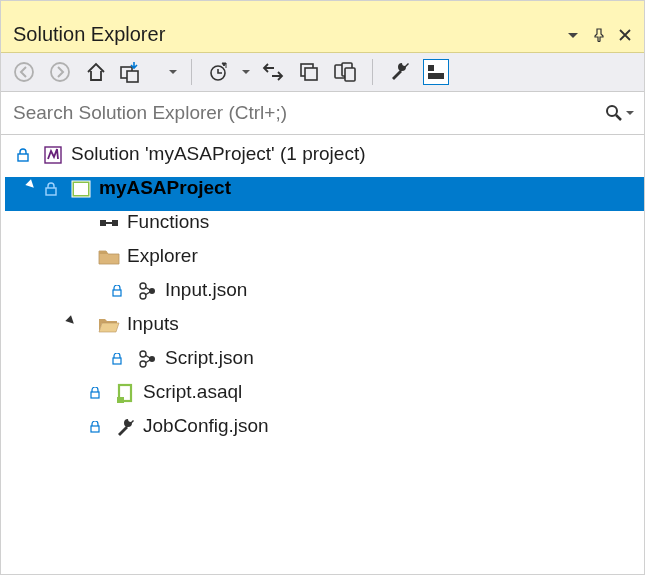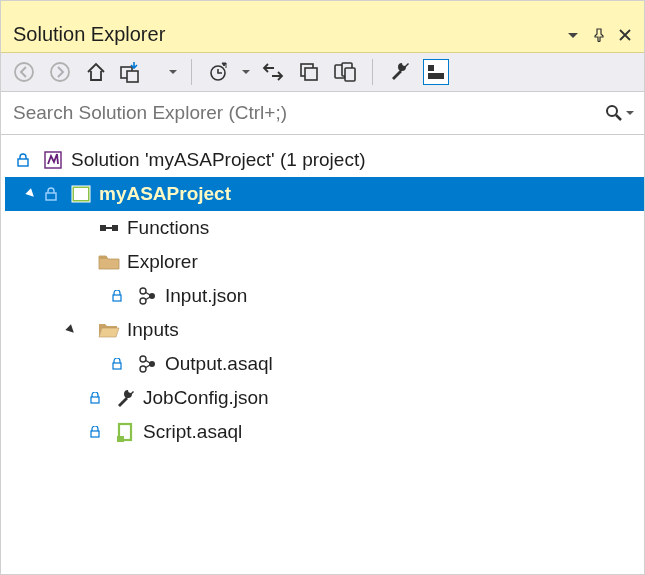--- a/index.html
+++ b/index.html
@@ -8,25 +8,25 @@
 .titlebar .title { flex: 1; font-size: 20px; }
 .titlebar .btn { width: 22px; height: 22px; display: flex; align-items: center; justify-content: center; margin-left: 4px; color: #333; }
 .toolbar { background: #eeeef2; border-bottom: 1px solid #ccc; display: flex; align-items: center; padding: 6px 10px; gap: 10px; }
 .toolbar .tbtn { width: 26px; height: 26px; display: flex; align-items: center; justify-content: center; }
 .toolbar .sep { width: 1px; height: 26px; background: #c0c0c4; margin: 0 4px; }
 .toolbar .active { background: #fff; border: 1px solid #007acc; }
 .searchbar { border-bottom: 1px solid #ccc; display: flex; align-items: center; padding: 2px 10px 2px 12px; }
 .searchbar input { flex: 1; border: none; outline: none; font-size: 19px; color: #1d4ed8; padding: 8px 0; background: transparent; font-family: inherit; }
 .searchbar .sicon { width: 30px; display: flex; align-items: center; justify-content: center; gap: 2px; }
 .tree { padding: 8px 0 8px 4px; }
-.node { display: flex; align-items: center; height: 34px; white-space: nowrap; }
+.node { display: flex; height: 34px; white-space: nowrap; }
 .node .exp { width: 16px; height: 16px; display: flex; align-items: center; justify-content: center; flex-shrink: 0; }
 .node .ic { width: 24px; height: 24px; display: flex; align-items: center; justify-content: center; flex-shrink: 0; margin-right: 6px; }
 .node .label { font-size: 19px; }
-.node.selected { background: #007acc; color: #fef9c3; }
+.node.selected { background: #007acc; color: #000000; }
 .node.selected .label { font-weight: 600; }
 .indent { display: inline-block; flex-shrink: 0; }
 svg { display: block; }
 </style>
 </head>
 <body>
 
 <div class="titlebar">
   <span class="title">Solution Explorer</span>
   <span class="btn">
@@ -242,49 +242,49 @@
         </svg>
     </span>
     <span class="ic">
       <svg width="20" height="20" viewBox="0 0 20 20">
           <circle cx="6" cy="5" r="3" fill="none" stroke="#333" stroke-width="1.4"></circle>
           <circle cx="6" cy="15" r="3" fill="none" stroke="#333" stroke-width="1.4"></circle>
           <circle cx="15" cy="10" r="3" fill="#333"></circle>
           <path d="M8 6 L13 9 M8 14 L13 11" stroke="#333" stroke-width="1.4"></path>
         </svg>
     </span>
-    <span class="label">Output.asaql</span>
-  </div>
-
-  <div class="node">
-    <span class="indent" style="width:78px"></span>
-    <span class="ic">
-      <svg width="12" height="12" viewBox="0 0 12 12">
-          <rect x="2" y="5" width="8" height="6" fill="none" stroke="#0078d4" stroke-width="1.2"></rect>
-          <path d="M3 5 V3 a3 3 0 0 1 6 0 V5" fill="none" stroke="#0078d4" stroke-width="1.2"></path>
-        </svg>
-    </span>
-    <span class="ic">
-      <svg width="20" height="20" viewBox="0 0 20 20">
-          <path d="M13 2 a4 4 0 1 0 4 4 L19 4 L18 3 L16 5 a3 3 0 0 1 -3 -3 Z M11 9 L3 17 L5 19 L13 11 Z" fill="#333"></path>
-        </svg>
-    </span>
-    <span class="label">JobConfig.json</span>
+    <span class="label">Script.json</span>
   </div>
 
   <div class="node">
     <span class="indent" style="width:78px"></span>
     <span class="ic">
       <svg width="12" height="12" viewBox="0 0 12 12">
           <rect x="2" y="5" width="8" height="6" fill="none" stroke="#0078d4" stroke-width="1.2"></rect>
           <path d="M3 5 V3 a3 3 0 0 1 6 0 V5" fill="none" stroke="#0078d4" stroke-width="1.2"></path>
         </svg>
     </span>
     <span class="ic">
       <svg width="20" height="20" viewBox="0 0 20 20">
           <rect x="4" y="2" width="12" height="16" fill="#fff" stroke="#8ac249" stroke-width="2.2"></rect>
           <rect x="2" y="14" width="7" height="7" fill="#8ac249"></rect>
         </svg>
     </span>
     <span class="label">Script.asaql</span>
   </div>
 
+  <div class="node">
+    <span class="indent" style="width:78px"></span>
+    <span class="ic">
+      <svg width="12" height="12" viewBox="0 0 12 12">
+          <rect x="2" y="5" width="8" height="6" fill="none" stroke="#0078d4" stroke-width="1.2"></rect>
+          <path d="M3 5 V3 a3 3 0 0 1 6 0 V5" fill="none" stroke="#0078d4" stroke-width="1.2"></path>
+        </svg>
+    </span>
+    <span class="ic">
+      <svg width="20" height="20" viewBox="0 0 20 20">
+          <path d="M13 2 a4 4 0 1 0 4 4 L19 4 L18 3 L16 5 a3 3 0 0 1 -3 -3 Z M11 9 L3 17 L5 19 L13 11 Z" fill="#333"></path>
+        </svg>
+    </span>
+    <span class="label">JobConfig.json</span>
+  </div>
+
 </div>
 
 </body></html>

